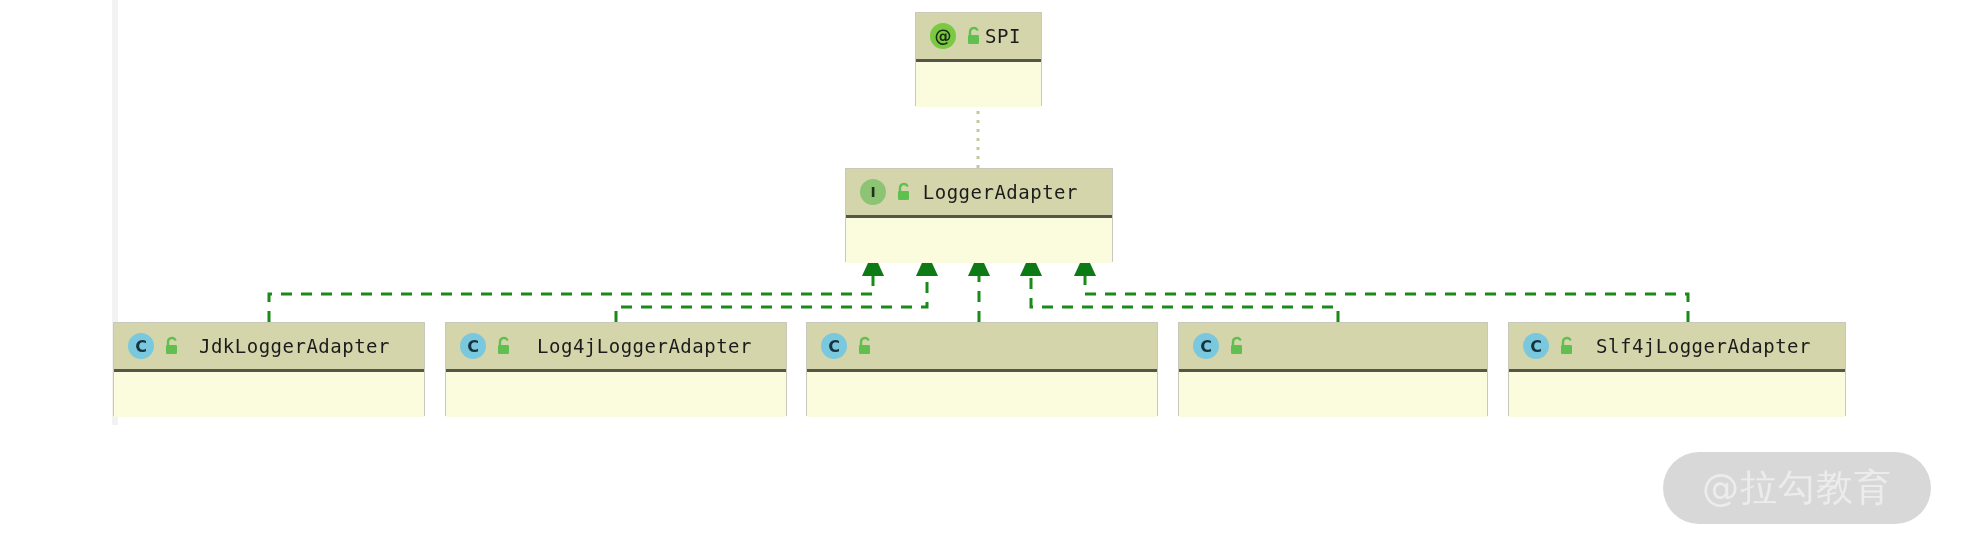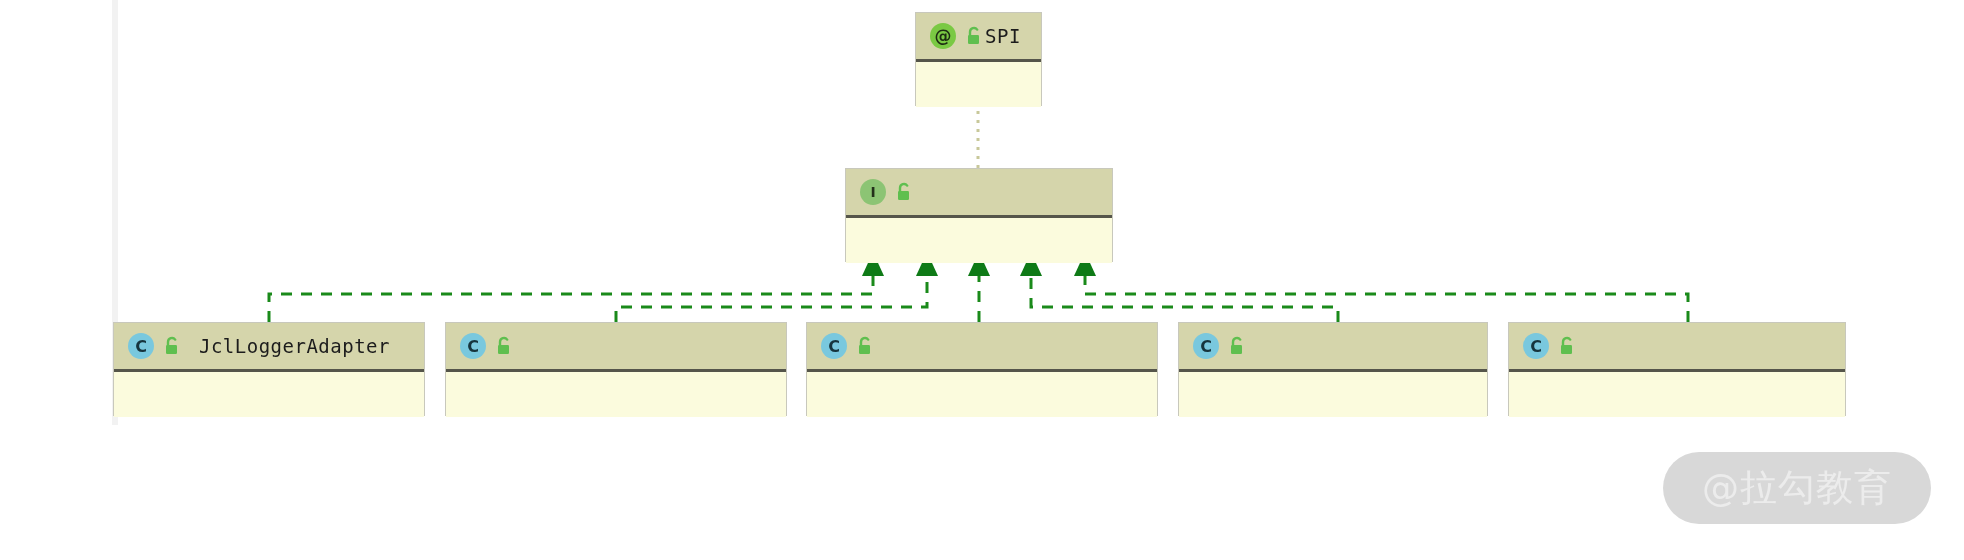--- a/index.html
+++ b/index.html
@@ -166,41 +166,43 @@
         </div>
         <div class="uml-body" style="height: 45px;"></div>
       </div>
       <div class="uml-node" style="left: 845px; top: 168px; width: 268px; height: 94px;">
         <div class="uml-header" style="height: 49px;">
           <span class="kind-icon kind-interface">I</span>
           <span class="lock-icon"><svg viewBox="0 0 22 20" width="22" height="20">
               <path d="M7 9 V6 a4 4 0 0 1 7.2 -2.4" fill="none" stroke="#5fbf4f" stroke-width="2.4" stroke-linecap="round"></path>
               <rect x="5" y="9" width="11" height="9" rx="1.2" fill="#5fbf4f"></rect>
             </svg></span>
+          <span class="uml-title">LoggerAdapter</span>
         </div>
         <div class="uml-body" style="height: 45px;"></div>
       </div>
       <div class="uml-node" style="left: 113px; top: 322px; width: 312px; height: 94px;">
         <div class="uml-header" style="height: 49px;">
           <span class="kind-icon kind-class">C</span>
           <span class="lock-icon"><svg viewBox="0 0 22 20" width="22" height="20">
               <path d="M7 9 V6 a4 4 0 0 1 7.2 -2.4" fill="none" stroke="#5fbf4f" stroke-width="2.4" stroke-linecap="round"></path>
               <rect x="5" y="9" width="11" height="9" rx="1.2" fill="#5fbf4f"></rect>
             </svg></span>
-          <span class="uml-title">JclLoggerAdapter</span>
+          <span class="uml-title">JdkLoggerAdapter</span>
         </div>
         <div class="uml-body" style="height: 45px;"></div>
       </div>
       <div class="uml-node" style="left: 445px; top: 322px; width: 342px; height: 94px;">
         <div class="uml-header" style="height: 49px;">
           <span class="kind-icon kind-class">C</span>
           <span class="lock-icon"><svg viewBox="0 0 22 20" width="22" height="20">
               <path d="M7 9 V6 a4 4 0 0 1 7.2 -2.4" fill="none" stroke="#5fbf4f" stroke-width="2.4" stroke-linecap="round"></path>
               <rect x="5" y="9" width="11" height="9" rx="1.2" fill="#5fbf4f"></rect>
             </svg></span>
+          <span class="uml-title">Log4jLoggerAdapter</span>
         </div>
         <div class="uml-body" style="height: 45px;"></div>
       </div>
       <div class="uml-node" style="left: 806px; top: 322px; width: 352px; height: 94px;">
         <div class="uml-header" style="height: 49px;">
           <span class="kind-icon kind-class">C</span>
           <span class="lock-icon"><svg viewBox="0 0 22 20" width="22" height="20">
               <path d="M7 9 V6 a4 4 0 0 1 7.2 -2.4" fill="none" stroke="#5fbf4f" stroke-width="2.4" stroke-linecap="round"></path>
               <rect x="5" y="9" width="11" height="9" rx="1.2" fill="#5fbf4f"></rect>
             </svg></span>
@@ -217,20 +219,21 @@
         </div>
         <div class="uml-body" style="height: 45px;"></div>
       </div>
       <div class="uml-node" style="left: 1508px; top: 322px; width: 338px; height: 94px;">
         <div class="uml-header" style="height: 49px;">
           <span class="kind-icon kind-class">C</span>
           <span class="lock-icon"><svg viewBox="0 0 22 20" width="22" height="20">
               <path d="M7 9 V6 a4 4 0 0 1 7.2 -2.4" fill="none" stroke="#5fbf4f" stroke-width="2.4" stroke-linecap="round"></path>
               <rect x="5" y="9" width="11" height="9" rx="1.2" fill="#5fbf4f"></rect>
             </svg></span>
+          <span class="uml-title">Slf4jLoggerAdapter</span>
         </div>
         <div class="uml-body" style="height: 45px;"></div>
       </div>
     </div>
 
   <div class="watermark">
     <span class="watermark-text">@拉勾教育</span>
   </div>
 
 </div>

